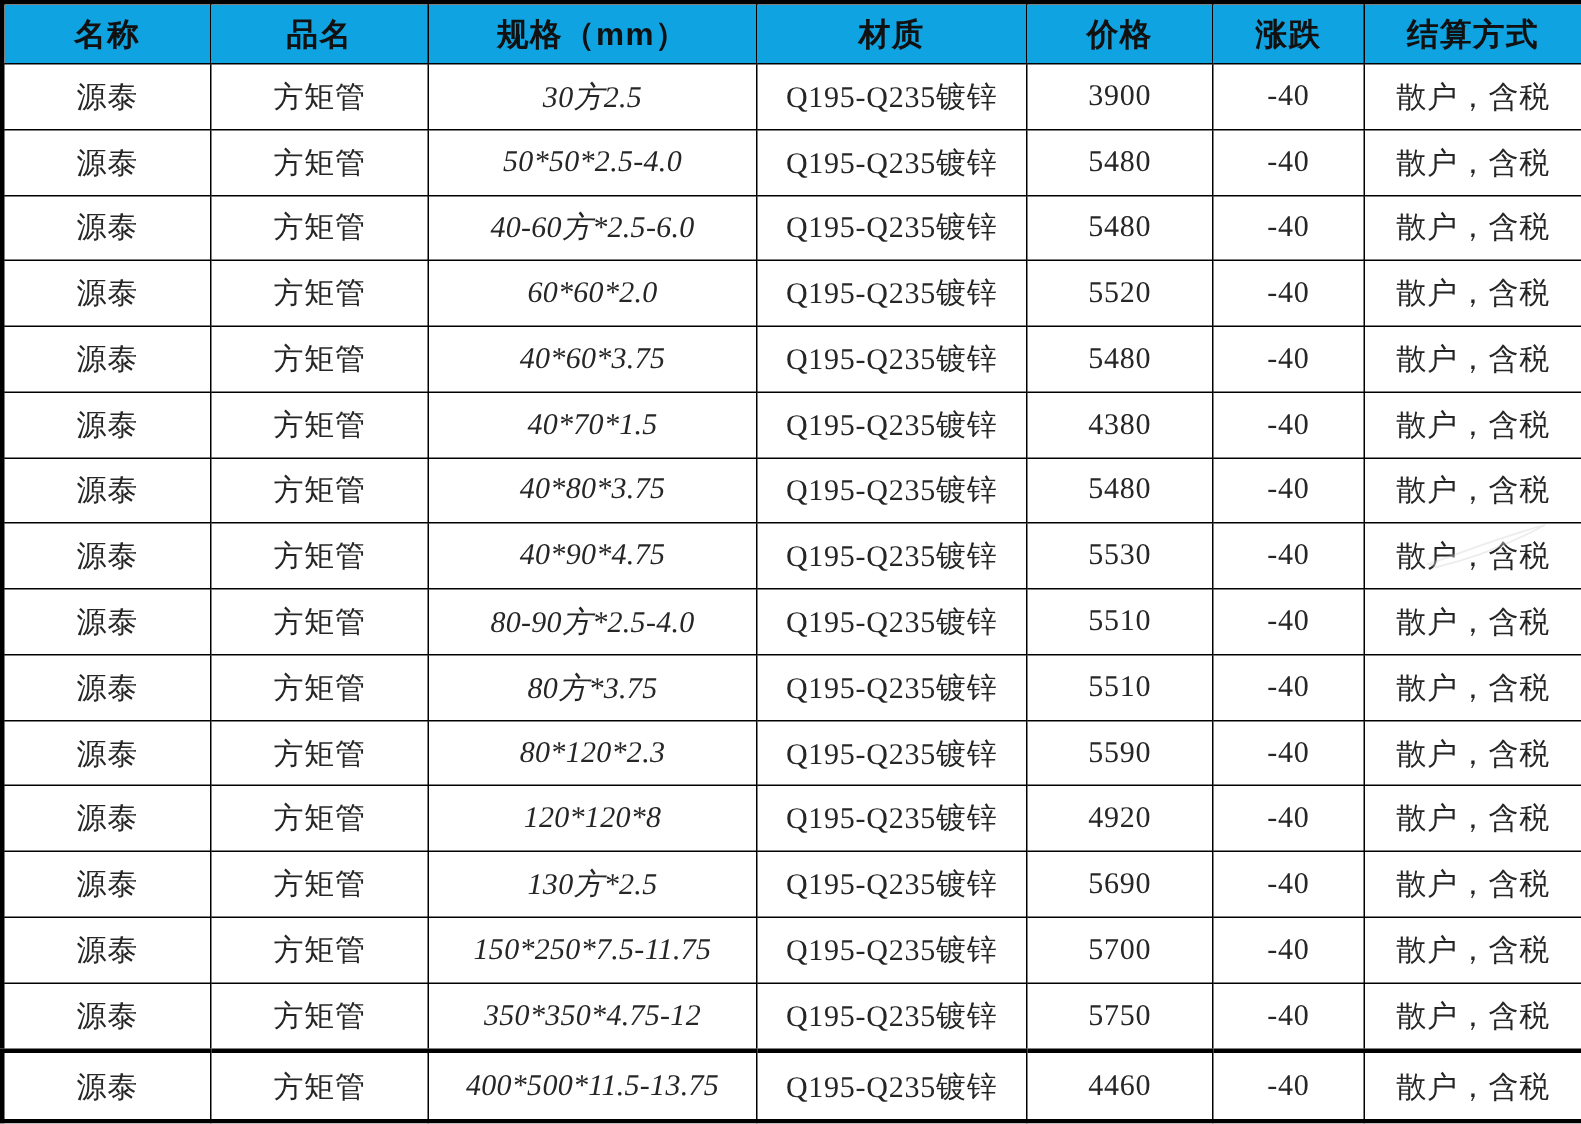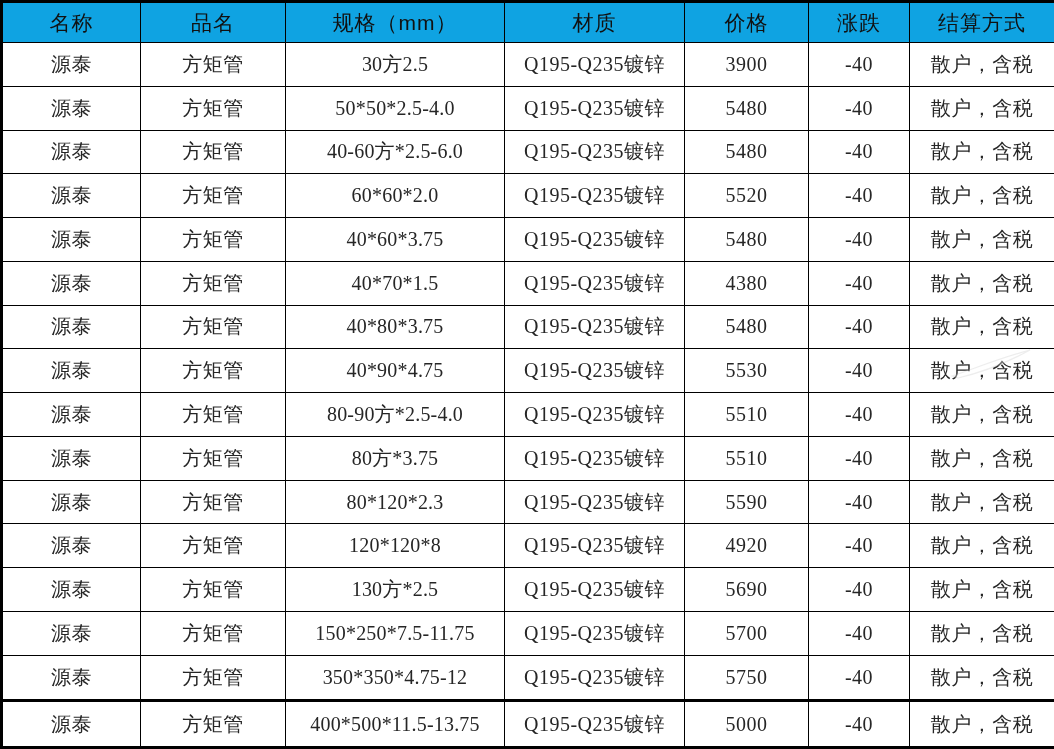--- a/index.html
+++ b/index.html
@@ -30,32 +30,33 @@
     overflow: hidden;
     white-space: nowrap;
   }
   thead tr {
     height: 41px;
   }
   thead th {
     background: var(--header-bg, #0fa3e2);
     color: var(--header-text, #111);
     font-family: "Liberation Sans", sans-serif;
-    font-weight: normal;
+    font-weight: bold;
     font-size: 21px;
     letter-spacing: 1px;
     border-bottom: 2px solid var(--border-color, #000);
   }
   tbody td {
     font-size: 20px;
     color: var(--body-text, #262626);
     letter-spacing: 0.5px;
   }
   tbody td.col-spec {
     letter-spacing: 0.2px;
+    font-style: italic;
   }
   tbody tr:last-child td {
     border-top: 3px solid var(--border-color, #000);
   }
   .watermark-artifact {
     position: absolute;
     left: 948px;
     top: 348px;
     width: 86px;
     height: 34px;
@@ -221,21 +222,21 @@
         <td class="col-material">Q195-Q235镀锌</td>
         <td class="col-price">5750</td>
         <td class="col-change">-40</td>
         <td class="col-settlement">散户，含税</td>
       </tr>
       <tr>
         <td class="col-name">源泰</td>
         <td class="col-product">方矩管</td>
         <td class="col-spec">400*500*11.5-13.75</td>
         <td class="col-material">Q195-Q235镀锌</td>
-        <td class="col-price">5000</td>
+        <td class="col-price">4460</td>
         <td class="col-change">-40</td>
         <td class="col-settlement">散户，含税</td>
       </tr>
     </tbody>
 </table>
 
 <svg class="watermark-artifact" viewBox="0 0 86 34">
   <path d="M4 28 C 28 20, 52 10, 82 2 C 60 14, 36 24, 10 30 Z" fill="#ffffff" stroke="#cccccc" stroke-width="1.2"></path>
 </svg>
 

